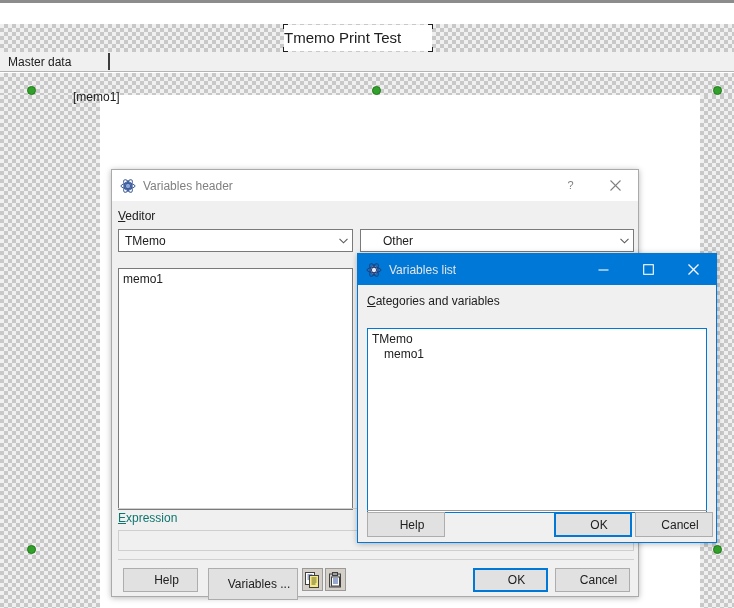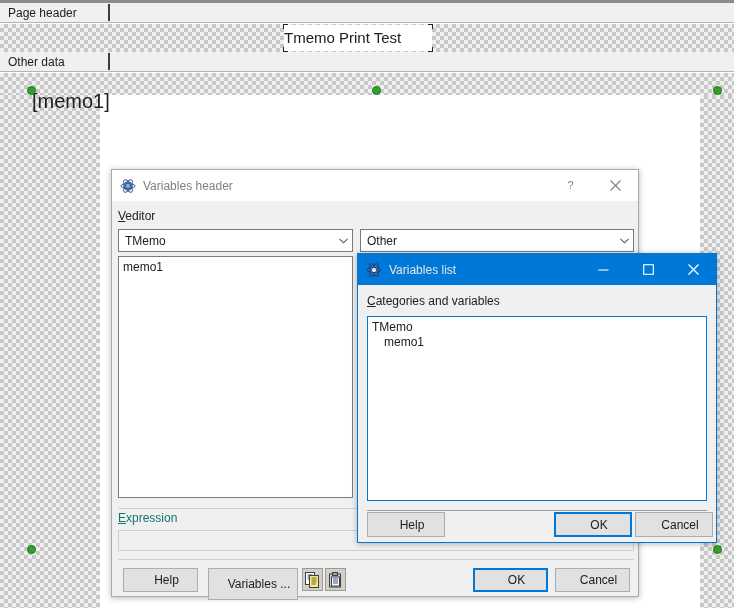--- a/index.html
+++ b/index.html
@@ -88,23 +88,24 @@
     border: 1px solid #202020;
     box-sizing: border-box;
   }
   .corner.tl { border-right: none; border-bottom: none; left: -1px; top: -1px; }
   .corner.tr { border-left: none; border-bottom: none; right: -1px; top: -1px; }
   .corner.bl { border-right: none; border-top: none; left: -1px; bottom: -1px; }
   .corner.br { border-left: none; border-top: none; right: -1px; bottom: -1px; }
 
   .memo-label {
     position: absolute;
-    font-size: 20px;
-    color: #202020;
-    white-space: nowrap;
+    font-size: 12px;
+    color: #202020;
+    white-space: nowrap;
+    padding-left: 41px;
   }
   .handle {
     position: absolute;
     width: 9px;
     height: 9px;
     border-radius: 50%;
     background: #33a02c;
     border: 1px solid #1e7d18;
     box-sizing: border-box;
   }
@@ -193,20 +194,21 @@
     justify-content: center;
   }
 
   .listbox {
     position: absolute;
     background: #ffffff;
     border: 1px solid #7a7a7a;
     box-sizing: border-box;
     overflow: hidden;
     padding: 3px 4px;
+    margin-top: 12px;
   }
   .listbox.focused { border: 1px solid #0078d7; }
   .list-item {
     font-size: 12px;
     color: #202020;
     line-height: 15px;
     white-space: nowrap;
   }
   .list-item.child { padding-left: 12px; }
 
@@ -258,38 +260,34 @@
   }
   .icon-btn svg { display: block; }
 </style>
 </head>
 <body>
 
 <div id="designer">
 
   <div class="top-gray-strip"></div>
 
-  <div class="band-label-bar" style="top:3px;">
-    <span class="band-text">Page header</span>
-    <span class="band-divider"></span>
-  </div>
 
   <div class="hatch" style="left:0; top:24px; width:734px; height:30px;"></div>
   <div class="page-white" style="left:0; top:24px; width:0px; height:0px;"></div>
 
   <div class="report-object" style="left:284px; top:25px; width:148px; height:26px; line-height:26px; ">
     <span>Tmemo Print Test</span>
     <span class="corner tl"></span>
     <span class="corner tr"></span>
     <span class="corner bl"></span>
     <span class="corner br"></span>
   </div>
 
   <div class="band-label-bar" style="top:52px;">
-    <span class="band-text">Other data</span>
+    <span class="band-text">Master data</span>
     <span class="band-divider"></span>
   </div>
 
   <div class="hatch" style="left:0; top:73px; width:734px; height:22px;"></div>
 
   <div class="hatch" style="left:0; top:95px; width:100px; height:513px;"></div>
 
   <div class="hatch" style="left:700px; top:95px; width:34px; height:513px;"></div>
 
   <div class="page-white" style="left:100px; top:95px; width:600px; height:513px;"></div>
@@ -334,21 +332,21 @@
   <div class="combo" style="left:6px; top:59px; width:235px;">
     <span class="combo-text">TMemo</span>
     <span class="combo-arrow">
       <svg width="9" height="6" viewBox="0 0 9 6">
           <path d="M0.5 0.8 L4.5 4.8 L8.5 0.8" fill="none" stroke="#5a5a5a" stroke-width="1.1"></path>
         </svg>
     </span>
   </div>
 
   <span class="dlg-label" style="left:248px; top:57px;">Va<u>l</u>ue</span>
-  <div class="combo" style="left:248px; top:59px; width:274px;">
+  <div class="combo" style="left:248px; top:59px; width:274px;padding-left:16px;">
     <span class="combo-text">Other</span>
     <span class="combo-arrow">
       <svg width="9" height="6" viewBox="0 0 9 6">
           <path d="M0.5 0.8 L4.5 4.8 L8.5 0.8" fill="none" stroke="#5a5a5a" stroke-width="1.1"></path>
         </svg>
     </span>
   </div>
 
   <div class="listbox" style="left:6px; top:86px; width:235px; height:242px;">
     <div class="list-item">memo1</div>

